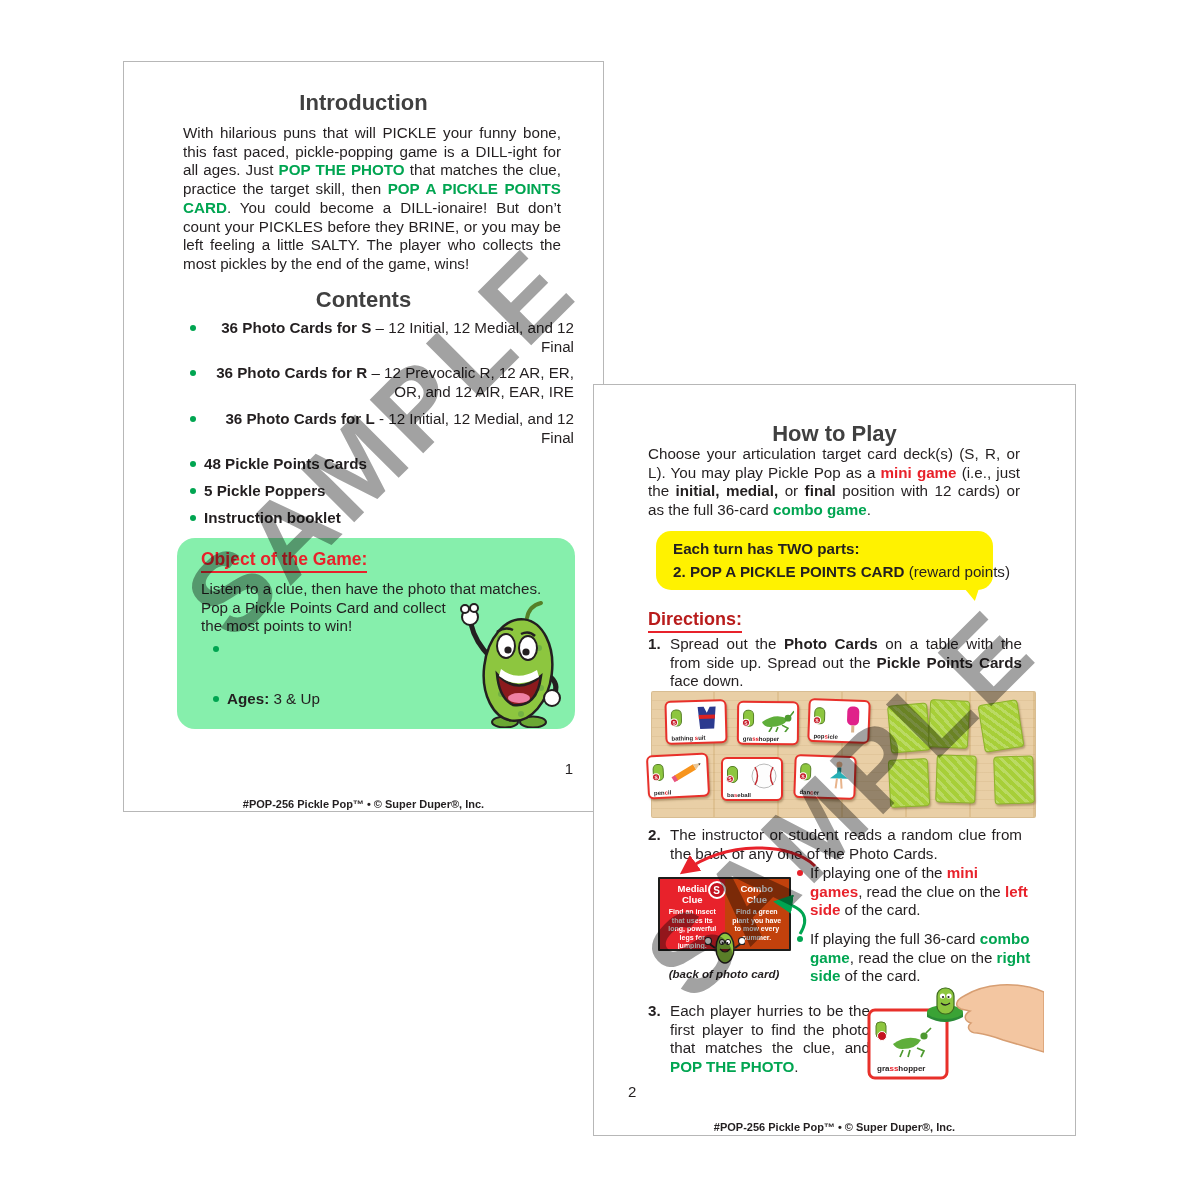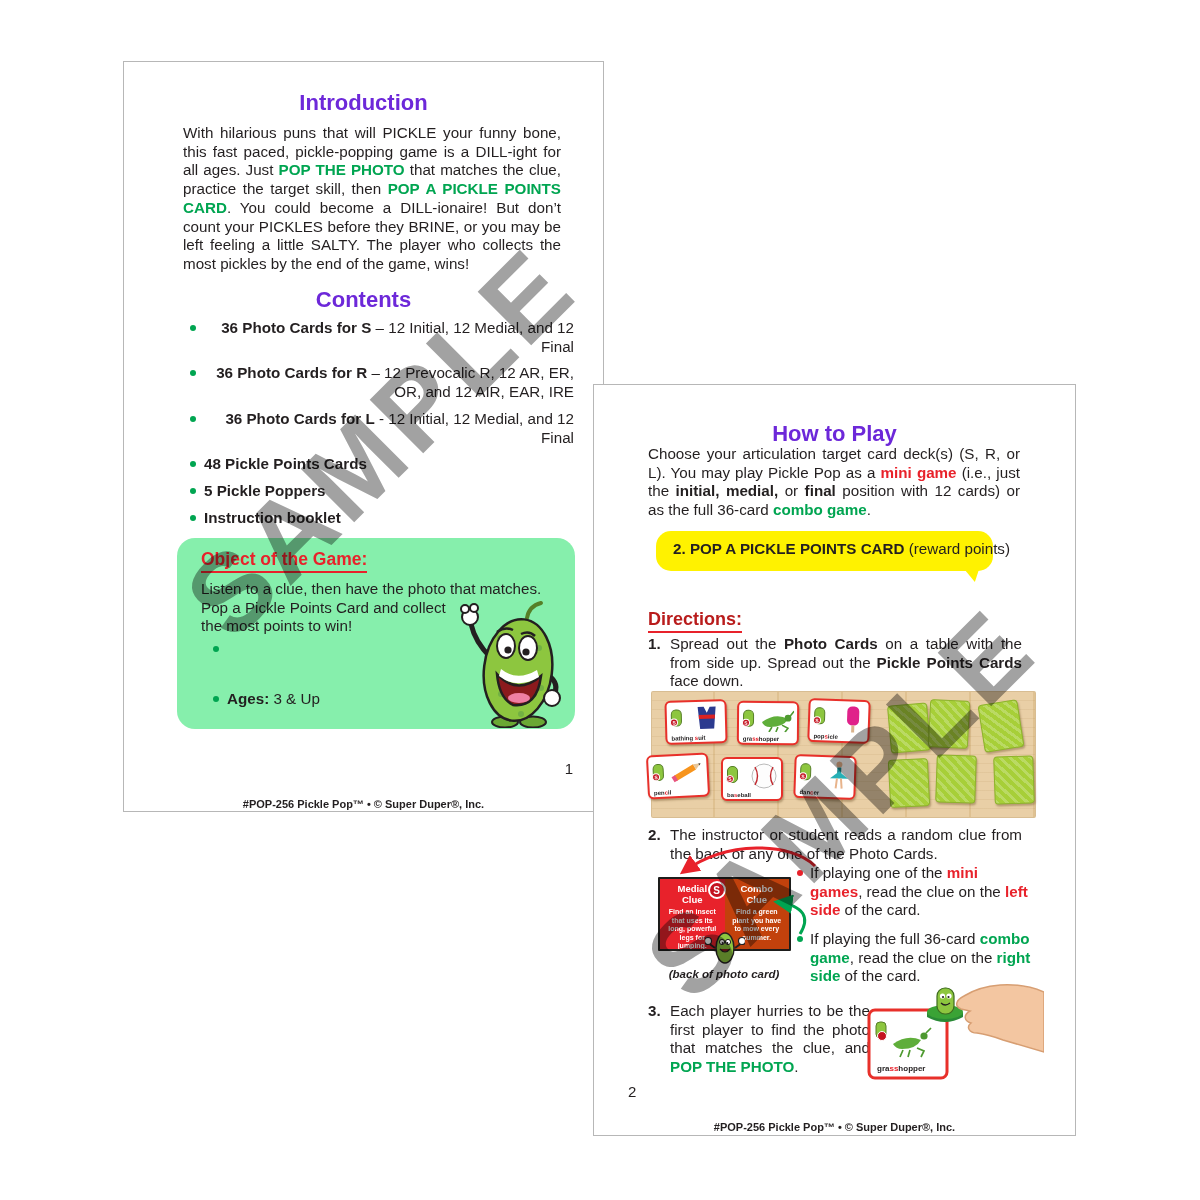--- a/index.html
+++ b/index.html
@@ -16,21 +16,21 @@
   .page-right { left:593px; top:384px; width:483px; height:752px; z-index:2; }
 
   .wm {
     position:absolute; font-weight:bold; font-size:110px; letter-spacing:6px;
     color:#a2a2a2; mix-blend-mode:multiply; white-space:nowrap;
     pointer-events:none; z-index:30;
   }
   .wm1 { left:256px; top:380px; transform:translate(-50%,-50%) rotate(-45deg); }
   .wm2 { left:246px; top:418px; transform:translate(-50%,-50%) rotate(-45deg); }
 
-  .h-red { position:absolute; width:100%; text-align:center; color:#6d28d9;
+  .h-red { position:absolute; width:100%; text-align:center; color:#404040;
            font-weight:bold; font-size:22px; }
   .body-txt { font-size:15.2px; line-height:18.7px; }
   .just { text-align:justify; }
   .b { font-weight:bold; }
   .r { color:#e8222b; }
   .g { color:#00a551; }
 
   .intro1 { position:absolute; left:59px; top:62px; width:378px; }
   .contents-list { position:absolute; left:66px; top:257px; width:384px;text-align:right; }
   .c-item { display:flex; gap:8px; margin-bottom:8px; }
@@ -213,20 +213,21 @@
 
     <div class="wm wm1" data-interactable="false">SAMPLE</div>
   </div>
 
   <div class="page page-right" data-interactable="false">
     <div class="h-red" style="top:36px;" data-interactable="false">How to Play</div>
 
     <div class="intro2 body-txt just" data-interactable="false"><span>Choose your articulation target card deck(s) (S, R, or L). You may play Pickle Pop as a </span><span class="r b">mini game</span><span> (i.e., just the </span><span class="b">initial,</span><span> </span><span class="b">medial,</span><span> or </span><span class="b">final</span><span> position with 12 cards) or as the full 36-card </span><span class="g b">combo game</span><span>.</span></div>
 
     <div class="yellow-box" data-interactable="false">
+      <div class="yb-line" data-interactable="false"><span class="b">Each turn has TWO parts:</span></div>
       <div class="yb-line" data-interactable="false"><span class="b">2. POP A PICKLE POINTS CARD</span><span> (reward points)</span></div>
       <div class="yellow-tail" data-interactable="false"></div>
     </div>
 
     <div class="dir-head" data-interactable="false">Directions:</div>
 
     <div class="step step1 body-txt" data-interactable="false">
       <span class="num b" data-interactable="false">1.</span>
       <div class="txt just body-txt" data-interactable="false"><span>Spread out the </span><span class="b">Photo Cards</span><span> on a table with the from side up. Spread out the </span><span class="b">Pickle Points Cards</span><span> face down.</span></div>
     </div>

